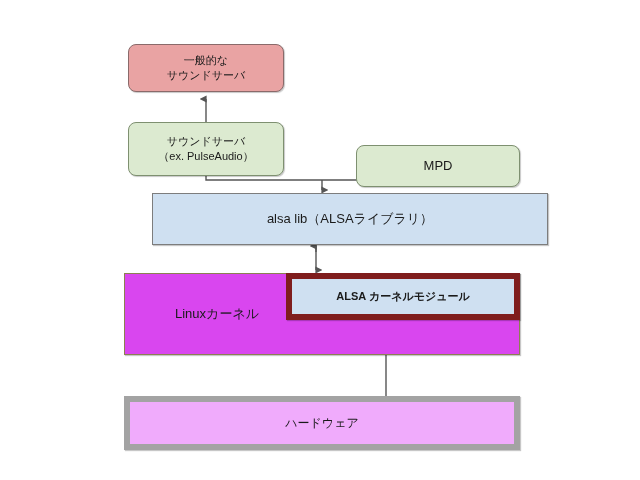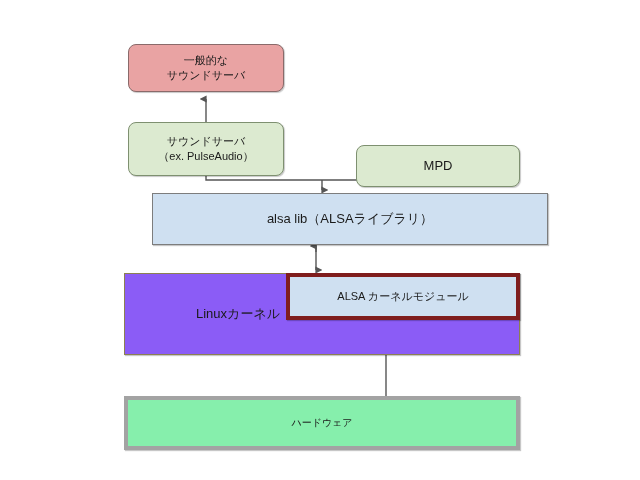--- a/index.html
+++ b/index.html
@@ -71,45 +71,46 @@
     border: 1px solid #7d7d7d;
     font-size: 13px;
     box-shadow: 1px 1px 1px rgba(0,0,0,0.22);
     margin-left: 28px;
   }
   .node-kernel {
     left: 124px;
     top: 273px;
     width: 396px;
     height: 82px;
-    background: #8b5cf6;
+    background: #d946ef;
     border: 1px solid #8c8052;
     font-size: 13px;
     justify-content: flex-start;
-    padding-left: 71px;
+    padding-left: 50px;
     box-shadow: 1px 1px 1px rgba(0,0,0,0.22);
   }
   .node-alsamod {
     left: 286px;
     top: 273px;
     width: 234px;
     height: 47px;
     background: #cfe0f1;
-    border: 4px solid #7f1d1d;
+    border: 6px solid #7f1d1d;
     font-size: 11px;
     box-shadow: 1px 1px 1px rgba(0,0,0,0.22);
+    font-weight: bold;
   }
   .node-hardware {
     left: 124px;
     top: 396px;
     width: 396px;
     height: 54px;
-    background: #86efac;
-    border: 4px solid #a3a3a3;
-    font-size: 10px;
+    background: #f0abfc;
+    border: 6px solid #a3a3a3;
+    font-size: 12px;
     box-shadow: 1px 1px 1px rgba(0,0,0,0.22);
   }
   #edges {
     position: absolute;
     left: 0;
     top: 0;
     width: 640px;
     height: 480px;
     pointer-events: none;
   }

